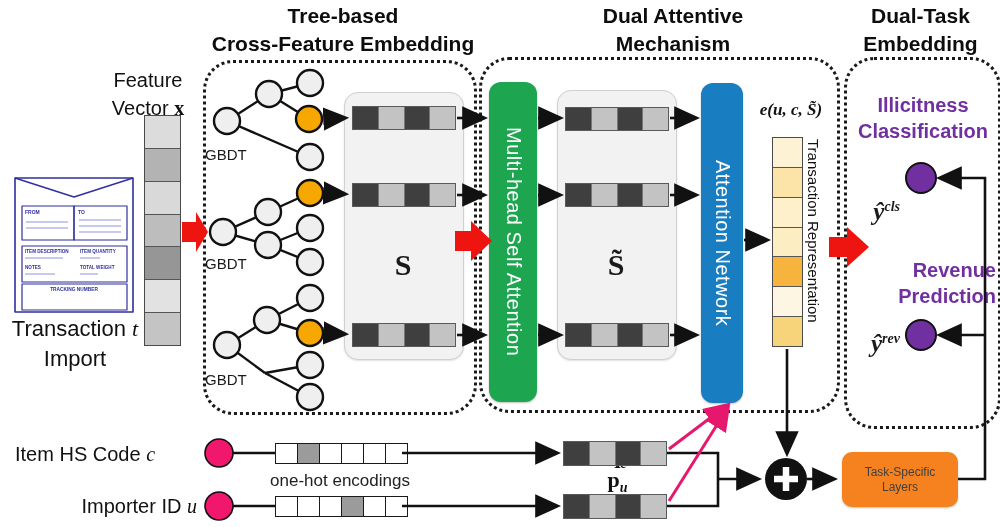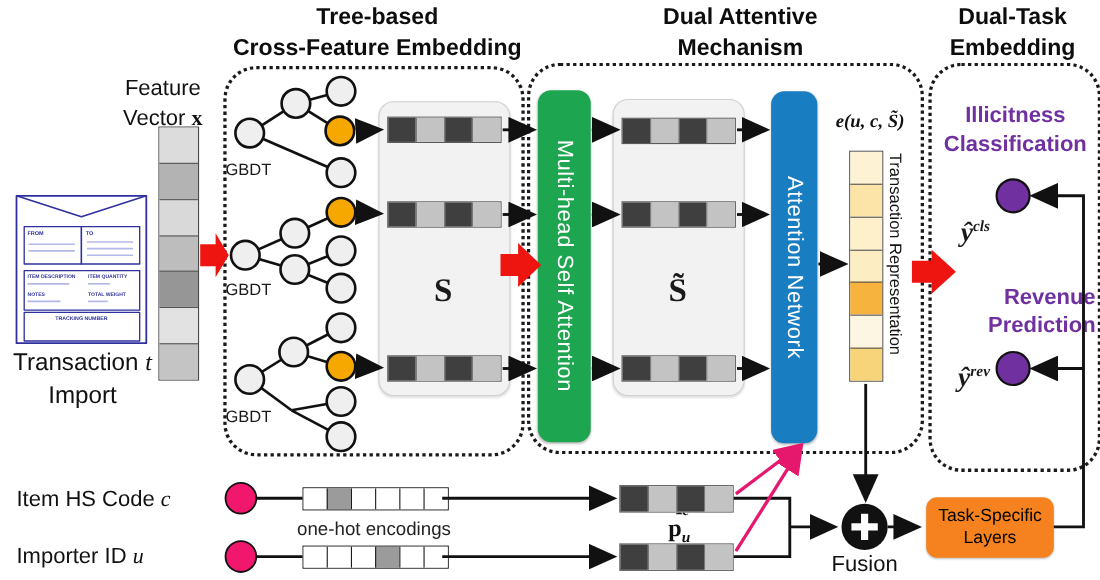--- a/index.html
+++ b/index.html
@@ -33,23 +33,23 @@
   .yhat{position:absolute;font-family:"Liberation Serif",serif;font-style:italic;font-weight:bold;
         font-size:25px;color:#1a1a1a;text-align:right;}
   .yhat sup{font-size:14px;}
   .mathvar{font-family:"Liberation Serif",serif;font-style:italic;}
   .boldvec{font-family:"Liberation Serif",serif;font-weight:bold;font-style:normal;}
   .e-label{position:absolute;font-family:"Liberation Serif",serif;font-weight:bold;font-style:italic;
            font-size:17px;text-align:center;color:#111;}
   .trans-repr{position:absolute;writing-mode:vertical-lr;font-size:15px;color:#111;white-space:nowrap;}
   .qp-label{position:absolute;font-family:"Liberation Serif",serif;font-weight:bold;font-size:22px;text-align:center;}
   .qp-label .sub{font-size:14px;font-style:italic;vertical-align:sub;}
-  .orange-box{position:absolute;background:var(--orange);border-radius:10px;color:#000000;
+  .orange-box{position:absolute;background:var(--orange);border-radius:10px;color:#404040;
               display:flex;align-items:center;justify-content:center;text-align:center;
-              font-size:16px;line-height:1.25;box-shadow:0 1px 2px rgba(0,0,0,0.25);}
+              font-size:12px;line-height:1.25;box-shadow:0 1px 2px rgba(0,0,0,0.25);}
   .fusion-label{position:absolute;font-size:20px;text-align:center;color:#111;}
   .onehot-note{position:absolute;font-size:17px;color:#222;text-align:center;}
   .barcode{position:absolute;background:repeating-linear-gradient(90deg,
             var(--doc_blue) 0 2px,#fff 2px 3px,var(--doc_blue) 3px 6px,#fff 6px 8px,
             var(--doc_blue) 8px 9px,#fff 9px 11px);}
   svg.overlay{position:absolute;left:0;top:0;pointer-events:none;}
 </style>
 </head>
 <body>
 
@@ -171,21 +171,21 @@
     <div>Revenue</div>
     <div>Prediction</div>
   </div>
   <div class="yhat" style="left:838px;top:330px;width:62px;">
     <span>ŷ</span><sup>rev</sup>
   </div>
 
   <div class="abs label20" style="left:15px;top:440px;width:182px;text-align:left;">
     <span>Item HS Code </span><span class="mathvar">c</span>
   </div>
-  <div class="abs label20" style="left:15px;top:492px;width:182px;text-align:left;">
+  <div class="abs label20" style="left:15px;top:492px;width:182px;text-align:right;">
     <span>Importer ID </span><span class="mathvar">u</span>
   </div>
   <div class="onehot-note" style="left:245px;top:471px;width:190px;">one-hot encodings</div>
 
   <div class="onehot" style="left:275px;top:443px;height:21px;">
       <div class="cell" style="background: rgb(255, 255, 255);"></div>
       <div class="cell" style="background: rgb(155, 155, 155);"></div>
       <div class="cell" style="background: rgb(255, 255, 255);"></div>
       <div class="cell" style="background: rgb(255, 255, 255);"></div>
       <div class="cell" style="background: rgb(255, 255, 255);"></div>
@@ -212,21 +212,20 @@
       <div class="cell" style="background: rgb(63, 63, 63);"></div>
       <div class="cell" style="background: rgb(195, 195, 195);"></div>
     </div>
   <div class="embed-row" style="left:563px;top:494px;width:104px;height:25px;">
       <div class="cell" style="background: rgb(63, 63, 63);"></div>
       <div class="cell" style="background: rgb(195, 195, 195);"></div>
       <div class="cell" style="background: rgb(63, 63, 63);"></div>
       <div class="cell" style="background: rgb(195, 195, 195);"></div>
     </div>
 
-  <div class="fusion-label" style="left:736px;top:502px;width:100px;">Fusion</div>
 
   <div class="orange-box" style="left:842px;top:452px;width:116px;height:55px;">
     <div>
       <div>Task-Specific</div>
       <div>Layers</div>
     </div>
   </div>
 
   <div class="barcode" style="left:30px;top:293px;width:89px;height:15px;"></div>
 

